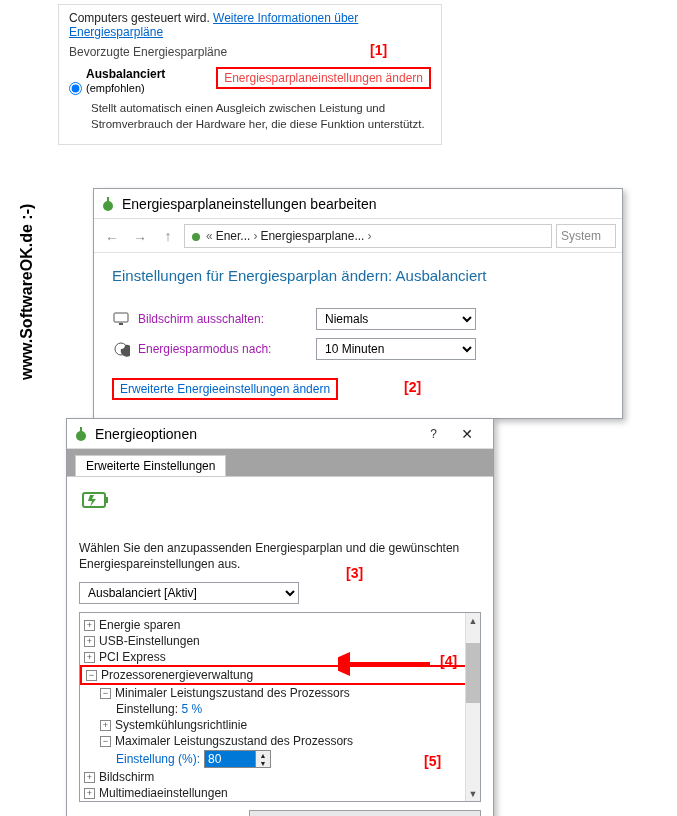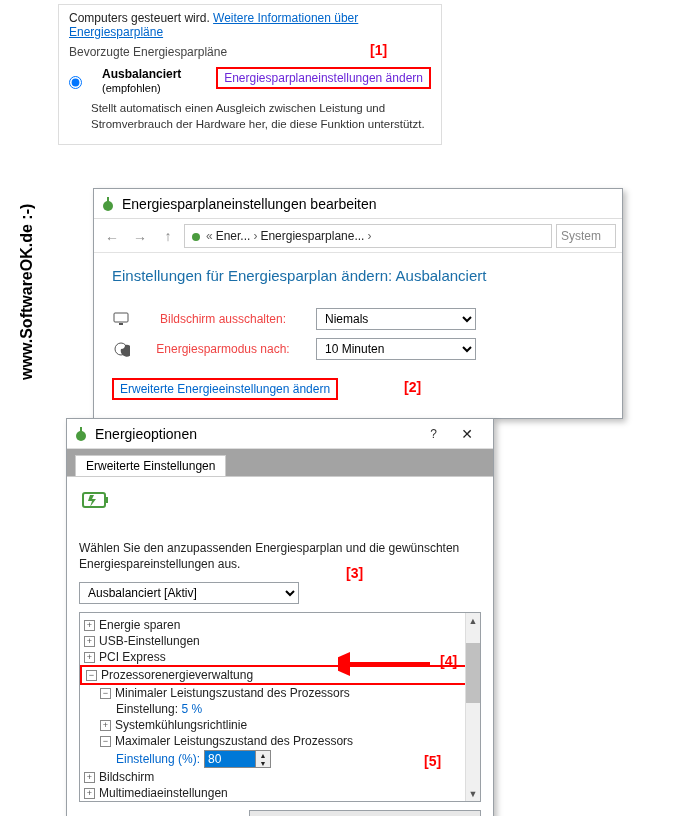--- a/index.html
+++ b/index.html
@@ -6,25 +6,25 @@
 body { font-family: "Segoe UI", Tahoma, sans-serif; font-size: 12px; background: #fff; width: 677px; height: 816px; position: relative; overflow: hidden; }
 
 .side-text { position: absolute; left: 18px; top: 380px; transform: rotate(-90deg); transform-origin: left top; font-weight: bold; font-size: 16px; white-space: nowrap; color: #000; }
 
 .panel1 { position: absolute; left: 58px; top: 4px; width: 384px; background: #fff; border: 1px solid #ddd; padding: 6px 10px 12px 10px; }
 .panel1 .topline { font-size: 12px; color: #222; }
 .panel1 .linklike { color: #0066cc; text-decoration: underline; cursor: pointer; }
 .panel1 .grp { border: none; margin-top: 6px; }
 .panel1 .lgd { font-size: 12px; color: #444; padding-bottom: 4px;}
 .panel1 .row { display: flex; align-items: flex-start; margin-top: 4px; justify-content: space-between; }
-.panel1 .radio-wrap { display: flex; align-items: center; gap: 20px; }
+.panel1 .radio-wrap { display: flex; align-items: flex-end; gap: 4px; }
 .panel1 .radio-wrap input { margin-top: 2px; }
 .panel1 .radio-label { font-weight: bold; }
 .panel1 .radio-sub { font-weight: normal; font-size: 11px; }
-.panel1 .change-link { color: #6d28d9; cursor: pointer; border: 2px solid #f00; padding: 2px 6px; }
+.panel1 .change-link { color: #ef4444; cursor: pointer; border: 2px solid #f00; padding: 2px 6px; }
 .panel1 .desc { color: #333; font-size: 11.5px; margin-left: 22px; margin-top: 6px; line-height: 1.35; }
 .mark1 { position: absolute; left: 370px; top: 42px; color: #f00; font-weight: bold; font-size: 14px; }
 
 .win { position: absolute; background: #fff; border: 1px solid #9aa0a6; box-shadow: 3px 3px 6px rgba(0,0,0,.25); }
 .titlebar { display: flex; align-items: center; height: 30px; padding: 0 6px; border-bottom: 1px solid #ddd; }
 .titlebar .ico { width: 16px; height: 16px; margin-right: 6px; }
 .titlebar .ttl { flex: 1; font-size: 14px; }
 .titlebar .wb { width: 40px; height: 26px; display: flex; align-items: center; justify-content: center; font-size: 14px; color: #222; cursor: pointer; }
 
 .win2 { left: 93px; top: 188px; width: 530px; }
@@ -32,21 +32,21 @@
 .navbtn { width: 24px; height: 24px; display: flex; align-items: center; justify-content: center; color: #888; cursor: pointer; font-size: 14px; }
 .breadcrumb { flex: 1; display: flex; align-items: center; border: 1px solid #ccc; height: 24px; padding: 0 4px; gap: 2px; font-size: 12px; }
 .bc-seg { color: #222; }
 .bc-arrow { color: #666; padding: 0 1px; }
 .search { width: 60px; height: 24px; border: 1px solid #ccc; padding: 0 4px; color: #888; font-size: 12px; display: flex; align-items: center; }
 .win2 .body { padding: 14px 18px 18px 18px; }
 .h1 { color: #1a6ea8; font-size: 15px; margin-bottom: 24px; }
 .instr { font-size: 12px; color: #222; margin-bottom: 14px; }
 .frow { display: flex; align-items: center; gap: 8px; margin-bottom: 8px; }
 .frow .ic { width: 18px; height: 18px; }
-.frow .lbl { width: 170px; font-size: 12px; color: #ef4444; text-align: center; }
+.frow .lbl { width: 170px; font-size: 12px; color: #a21caf; }
 .frow select { width: 160px; height: 22px; border: 1px solid #9aa0a6; padding: 0 4px; font-size: 12px; background: #fff; }
 .adv-link { color: #0066cc; cursor: pointer; font-size: 12px; display: inline-block; margin-top: 10px; border: 2px solid #f00; padding: 2px 6px; }
 .mark2 { position: absolute; left: 404px; top: 379px; color: #f00; font-weight: bold; font-size: 14px; }
 
 .win3 { left: 66px; top: 418px; width: 428px; }
 .win3 .titlebar .q { margin-right: 10px; color: #333; cursor: pointer; }
 .tabhdr { display: flex; background: #a3a3a3; border-bottom: 1px solid #ccc; padding-top: 6px; padding-left: 8px; }
 .tab { background: #fff; border: 1px solid #ccc; border-bottom: none; padding: 3px 10px; font-size: 12px; cursor: pointer; }
 .win3 .body3 { padding: 10px 12px 12px 12px; }
 .body3 .intro { display: flex; gap: 27px; align-items: flex-start; flex-direction: column; }

